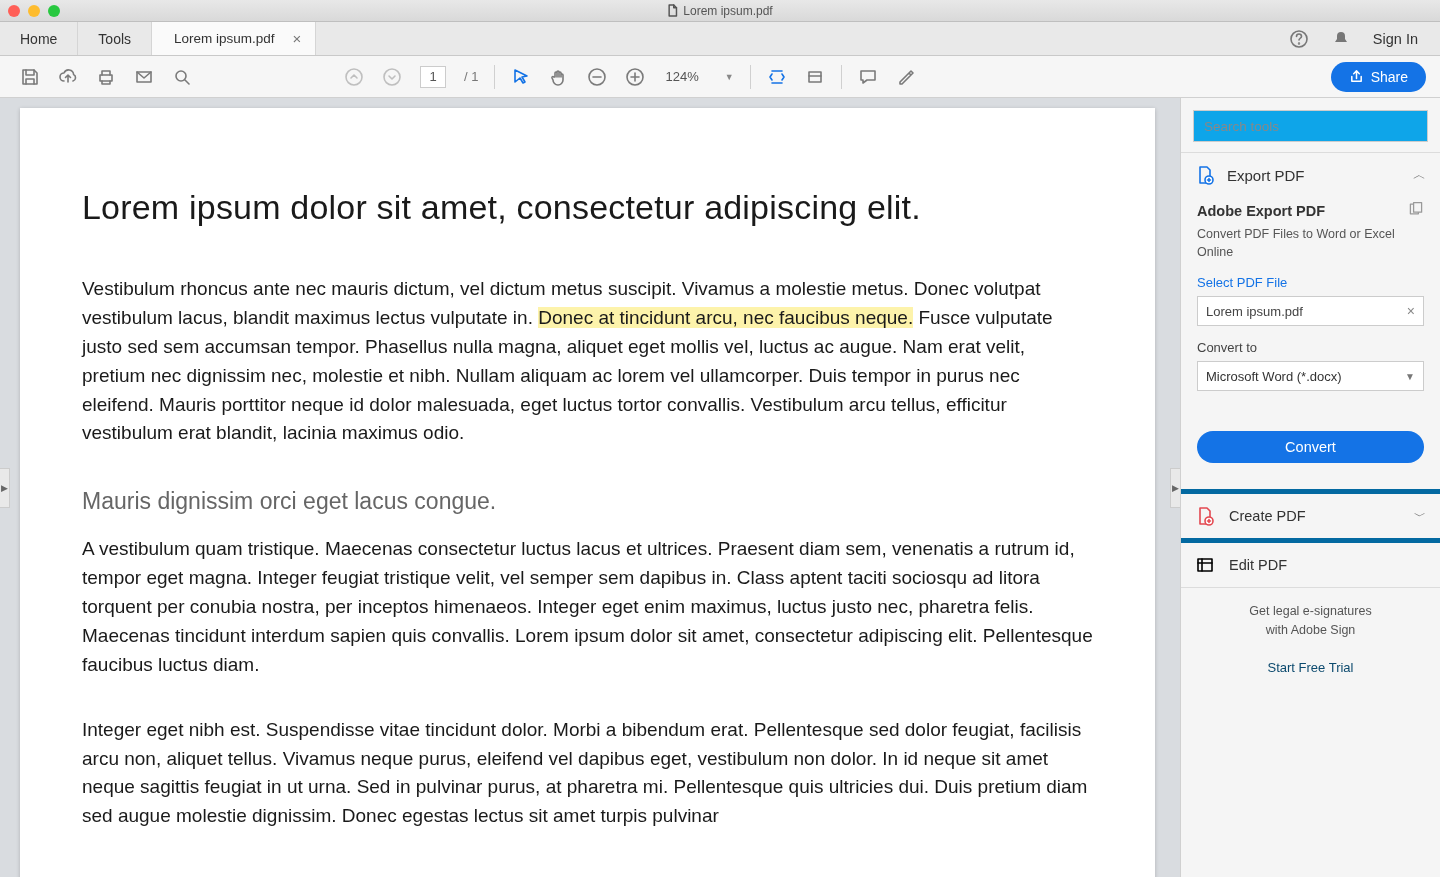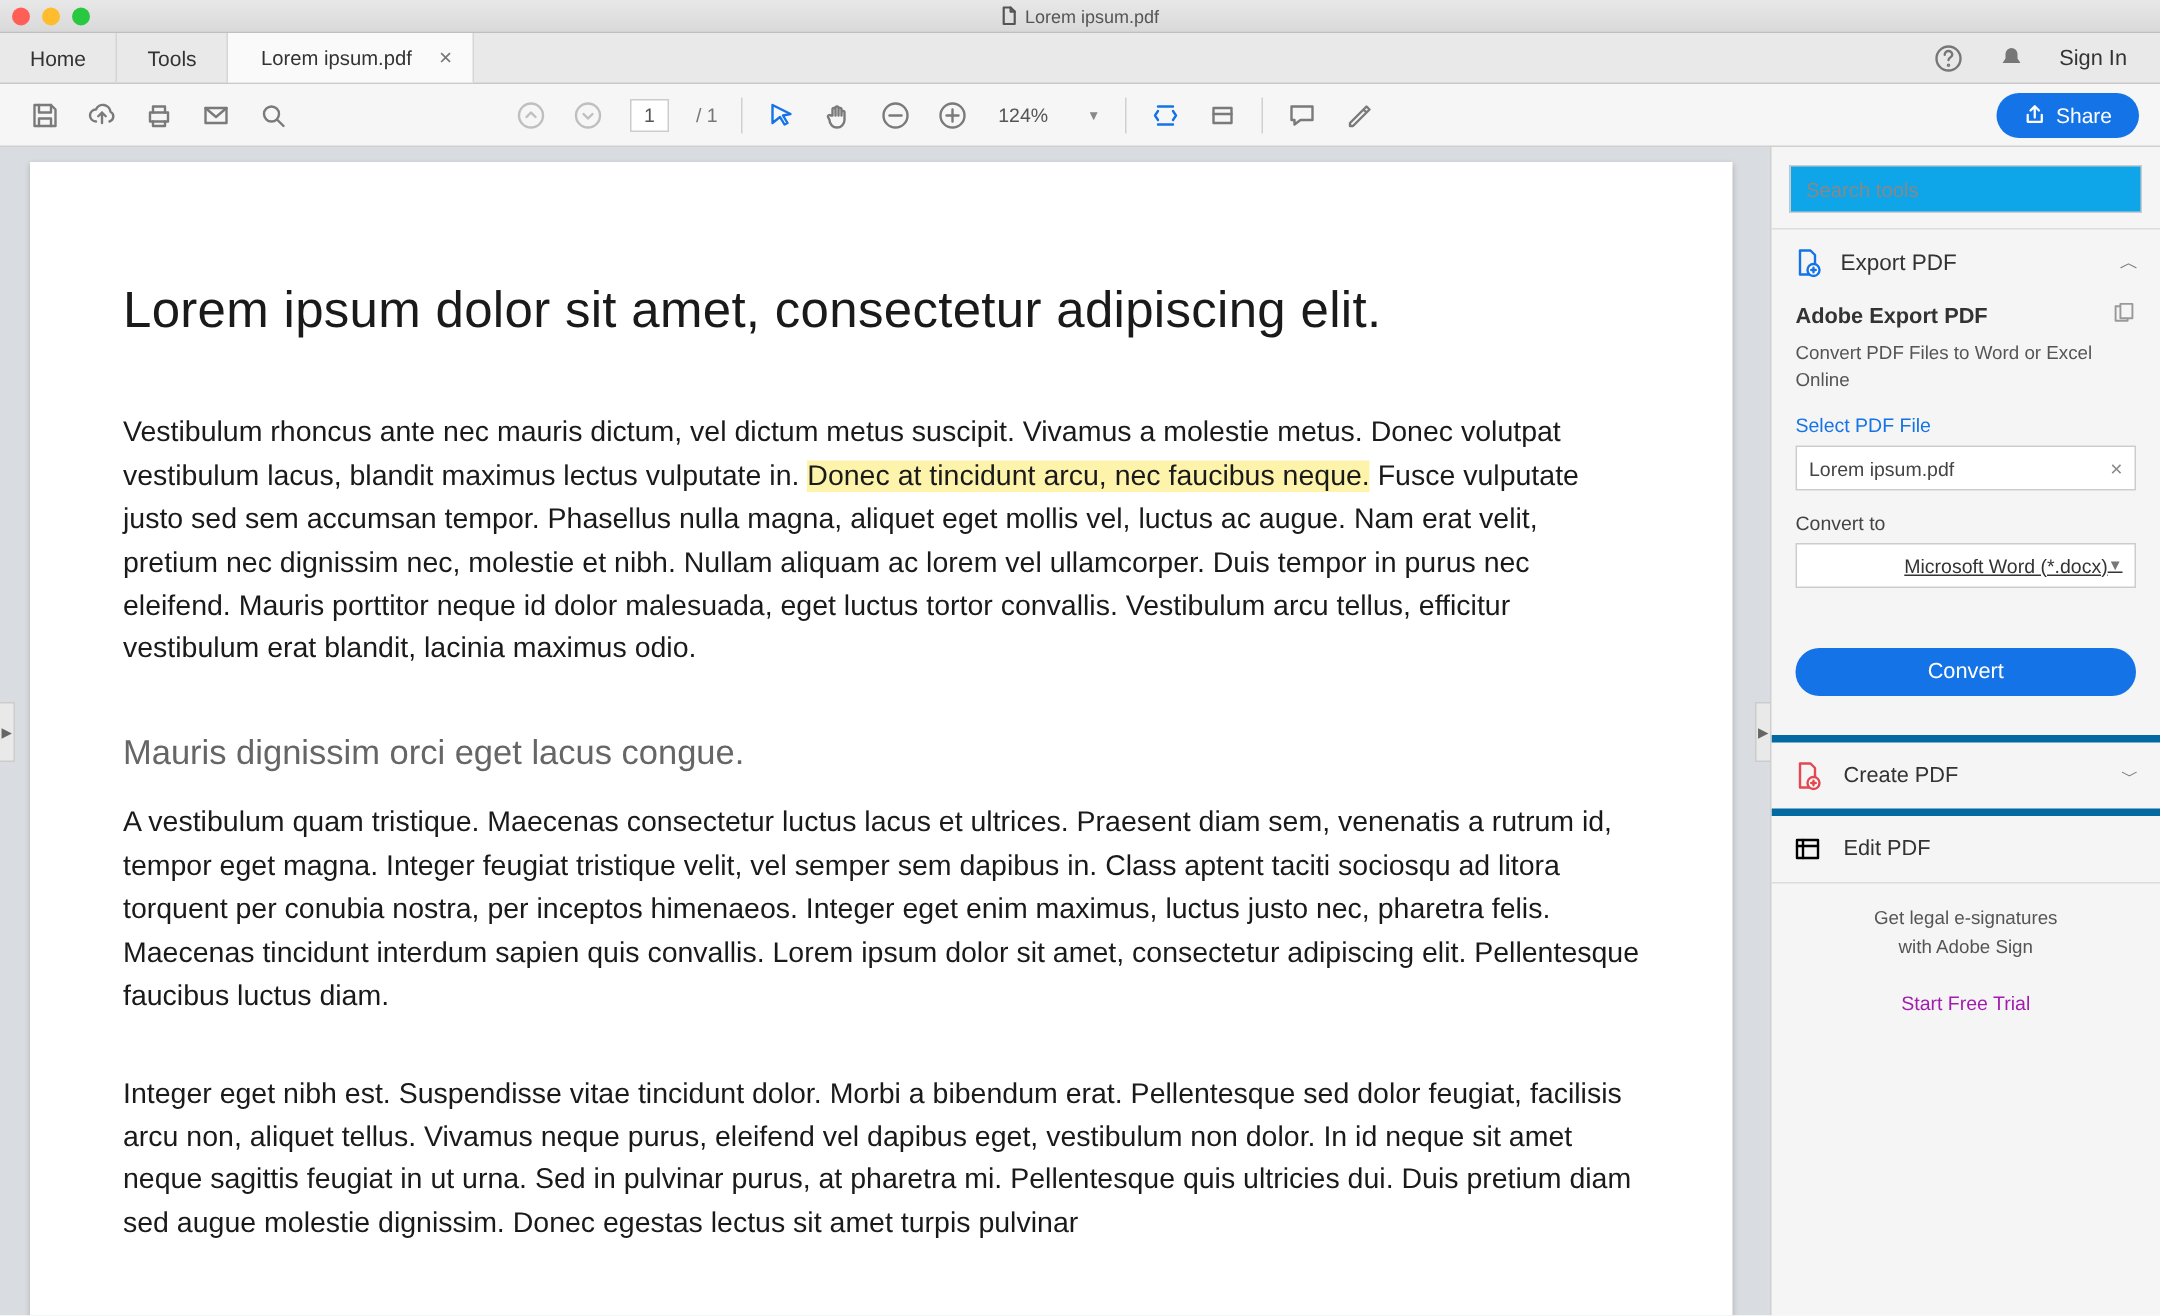--- a/index.html
+++ b/index.html
@@ -64,33 +64,33 @@
 .sec-head .sec-lbl { flex:1; font-size:15px; color:#333; }
 .sec-head .chev { color:#777; font-size:13px; }
 .sec-body { padding:4px 16px 20px; font-size:13px; color:#444; }
 .sec-body .sub-title { font-size:14.5px; font-weight:600; color:#333; margin-bottom:6px; display:flex; align-items:center; justify-content:space-between;gap:48px;}
 .sec-body .sub-desc { font-size:12.5px; color:#555; line-height:1.4; margin-bottom:14px;}
 .sec-body .link { color:#1473e6; cursor:pointer; font-size:13px;}
 .sec-body .field-lbl { font-size:13px; color:#444; margin-bottom:6px; margin-top:4px;}
 .sec-body .file-row { border:1px solid #ccc; background:#fff; height:30px; display:flex; align-items:center; padding:0 8px; font-size:13px; justify-content:space-between; margin-bottom:14px;}
 .file-row .x { color:#888; cursor:pointer; font-size:14px;}
 .sec-body select, .sel { width:100%; height:30px; border:1px solid #ccc; background:#fff; padding:0 8px; font-size:13px; color:#333; appearance:none; position:relative;}
-.sel { display:flex; align-items:center; justify-content:flex-end; cursor:pointer; margin-bottom:14px;text-decoration:underline;}
+.sel { display:flex; align-items:center; justify-content:space-between; cursor:pointer; margin-bottom:14px;}
 .sel .caret { font-size:10px; color:#777;}
 .lang-row { font-size:12.5px; color:#555; margin-top:6px;}
 .lang-row .link { margin-left:6px;}
 .convert-btn { margin:40px 0 6px; width:100%; height:32px; border-radius:16px; background:#1473e6; color:#fff; font-size:14.5px; display:flex; align-items:center; justify-content:center; cursor:pointer;}
 
 .tool-row { display:flex; align-items:center; padding:12px 14px; gap:14px; border-top:5px solid #0369a1; cursor:pointer;}
 .tool-row .sec-ic { width:20px; height:20px; display:flex; align-items:center; justify-content:center;}
 .tool-row .lbl { flex:1; font-size:14.5px; color:#333;}
 .tool-row .chev { color:#777; font-size:12px;}
 
 .promo { border-top:1px solid #dcdcdc; padding:14px 16px 18px; font-size:12.5px; color:#555; text-align:center; line-height:1.5;}
-.promo .link { display:block; margin-top:18px; color:#a21caf; font-size:13px; cursor:pointer;}
+.promo .link { display:block; margin-top:18px; color:#0c4a6e; font-size:13px; cursor:pointer;}
 
 
 svg { stroke:currentColor; fill:none; stroke-width:1.6; stroke-linecap:round; stroke-linejoin:round; }
 </style>
 </head>
 <body>
 
 <div class="titlebar">
   <div class="traffic">
     <span class="tl-close"></span>

